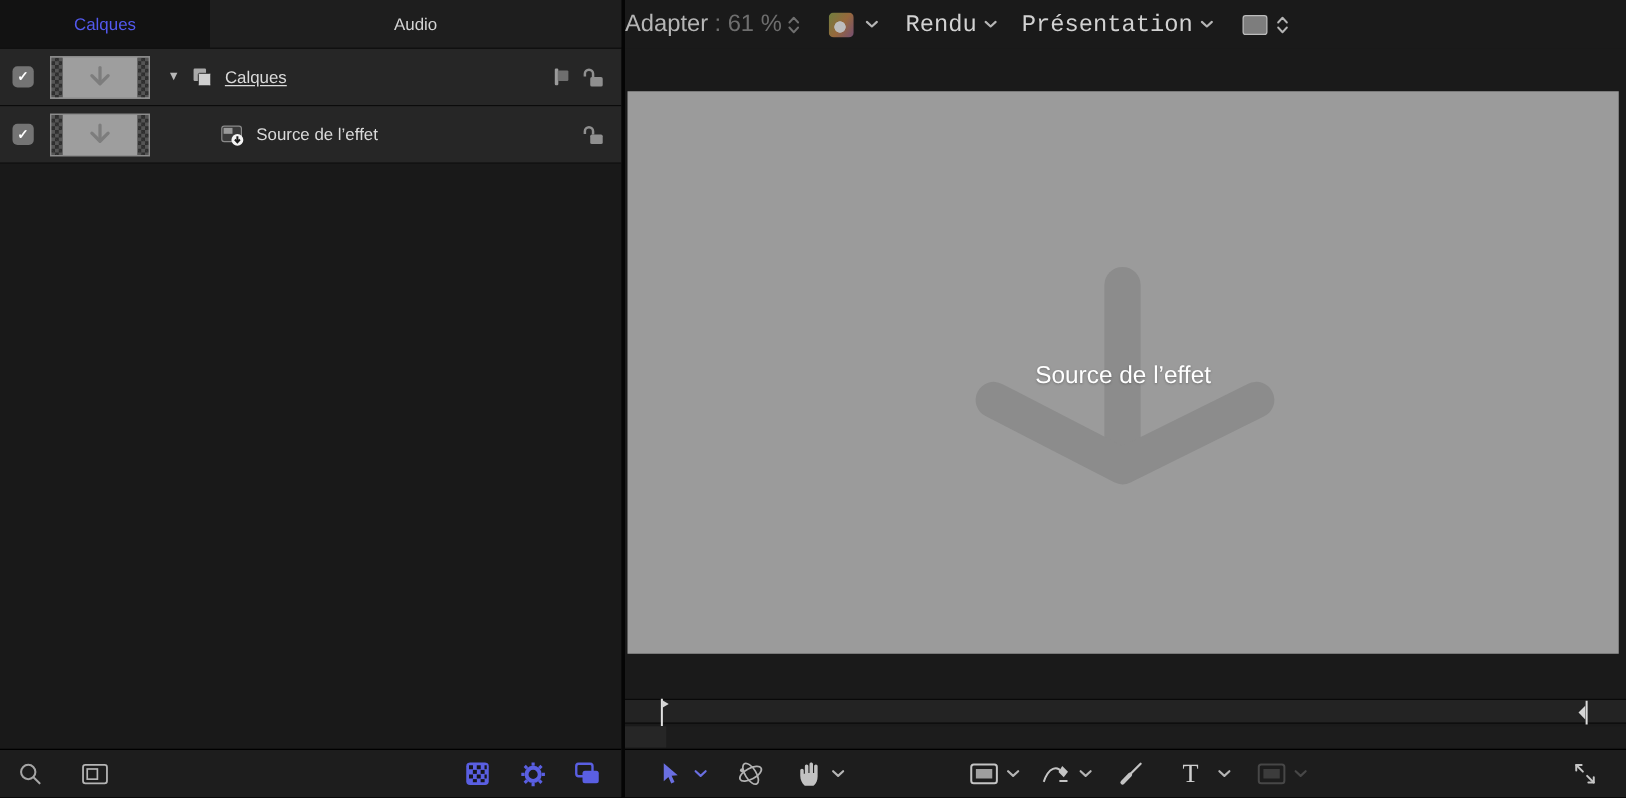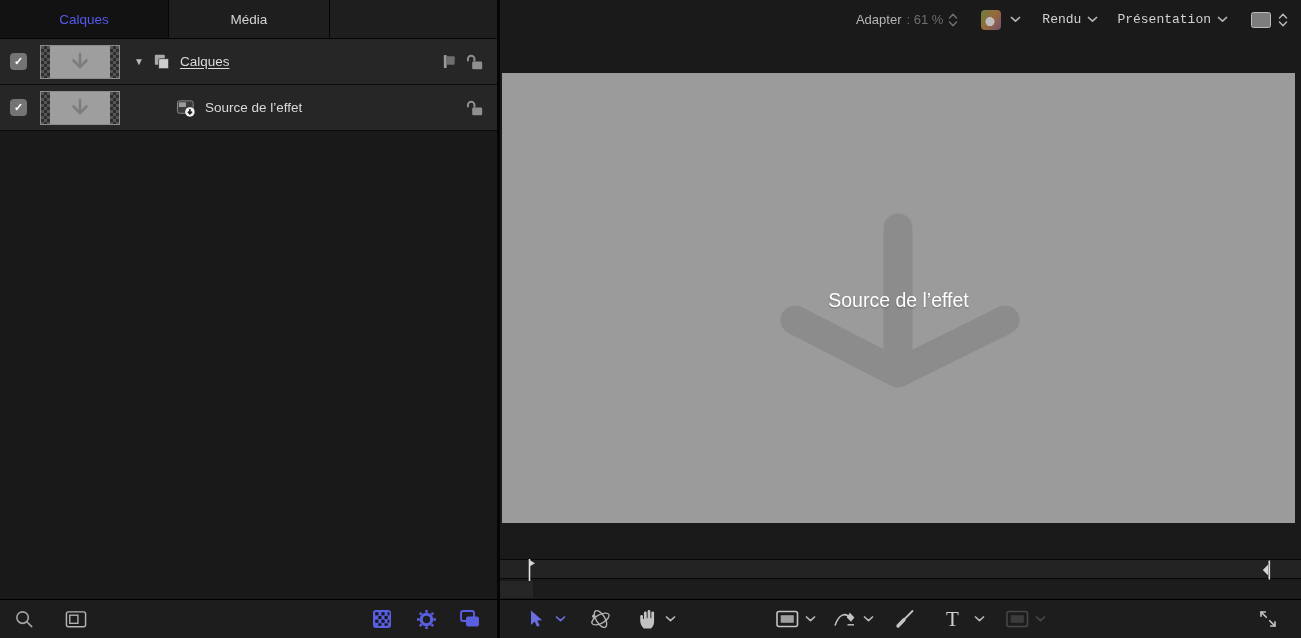--- a/index.html
+++ b/index.html
@@ -38,22 +38,22 @@
 
   .disclosure { color:#b8b8b8; font-size:10px; margin-left:14px; flex:0 0 auto; }
   .panel-empty { flex:1; background:#191919; }
   .panel-footer { height:39px; border-top:1px solid #000; background:#1d1d1d;
     display:flex; align-items:center; }
   .icon-btn { display:flex; align-items:center; justify-content:center; flex:0 0 auto; }
 
   
   .viewer { position:absolute; left:500px; top:0; width:801px; height:638px; background:#1a1a1a; }
   .viewer-topbar { position:absolute; left:0; top:0; width:100%; height:39px;
-    display:flex; align-items:center; justify-content:flex-end; padding-right:13px;
-    background:#1a1a1a; font-size:13px; }
+    display:flex; align-items:center; padding-right:13px;
+    background:#1a1a1a; font-size:19px; }
   .tb-label { color:#b5b5b5; }
   .tb-dim { color:#6e6e6e; }
   .tb-menu { color:#d2d2d2;font-family:Liberation Mono, monospace; }
   .swatch { width:20px; height:20px; border-radius:4px;
     background:
       radial-gradient(circle at 45% 58%, #bdbdbd 0 27%, rgba(0,0,0,0) 30%),
       linear-gradient(125deg, #6f7f3e 0%, #97683c 52%, #744e73 100%); }
   .display-chip { width:20px; height:16px; border-radius:2.5px; background:#7d7d7d;
     border:1.5px solid #bcbcbc; }
 
@@ -75,21 +75,21 @@
 </style>
 </head>
 <body>
 
 <div class="app">
 
   <aside class="left-panel">
 
     <div class="tabs">
       <div class="tab t1 active">Calques</div>
-      <div class="tab t2">Média</div>
+      <div class="tab t3">Audio</div>
     </div>
 
 
     <div class="row">
       <span class="checkbox">✓</span>
       <span class="thumb">
         <span class="strip left"></span>
         <span class="strip right"></span>
         <svg width="26" height="22" viewBox="0 0 26 22">
           <line x1="13" y1="3" x2="13" y2="13" stroke="#7d7d7d" stroke-width="2.6" stroke-linecap="round"></line>

